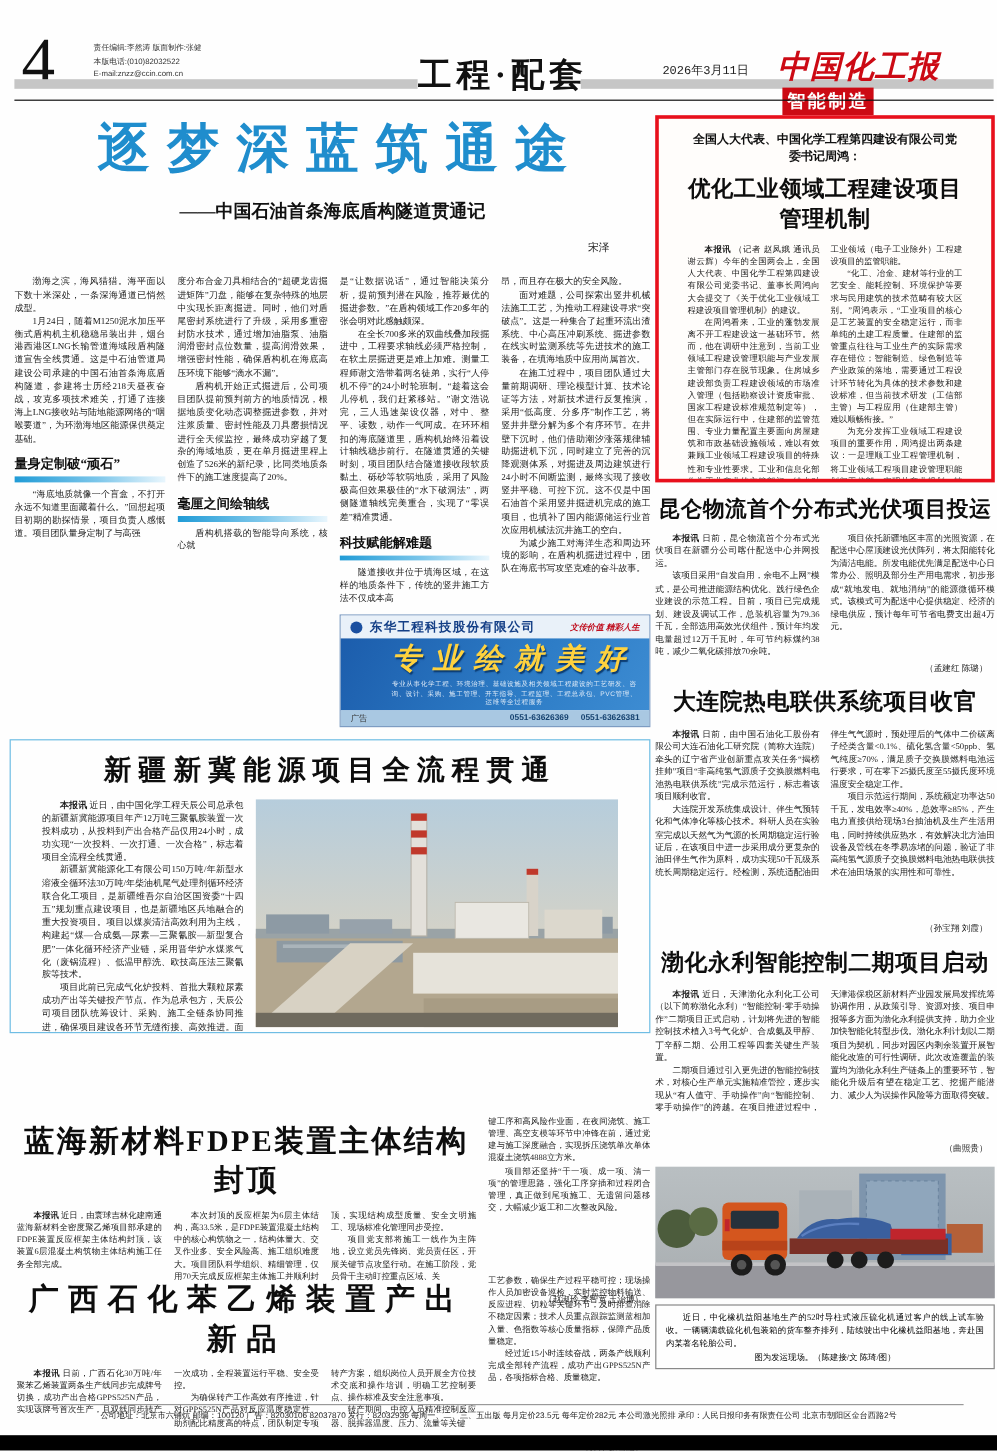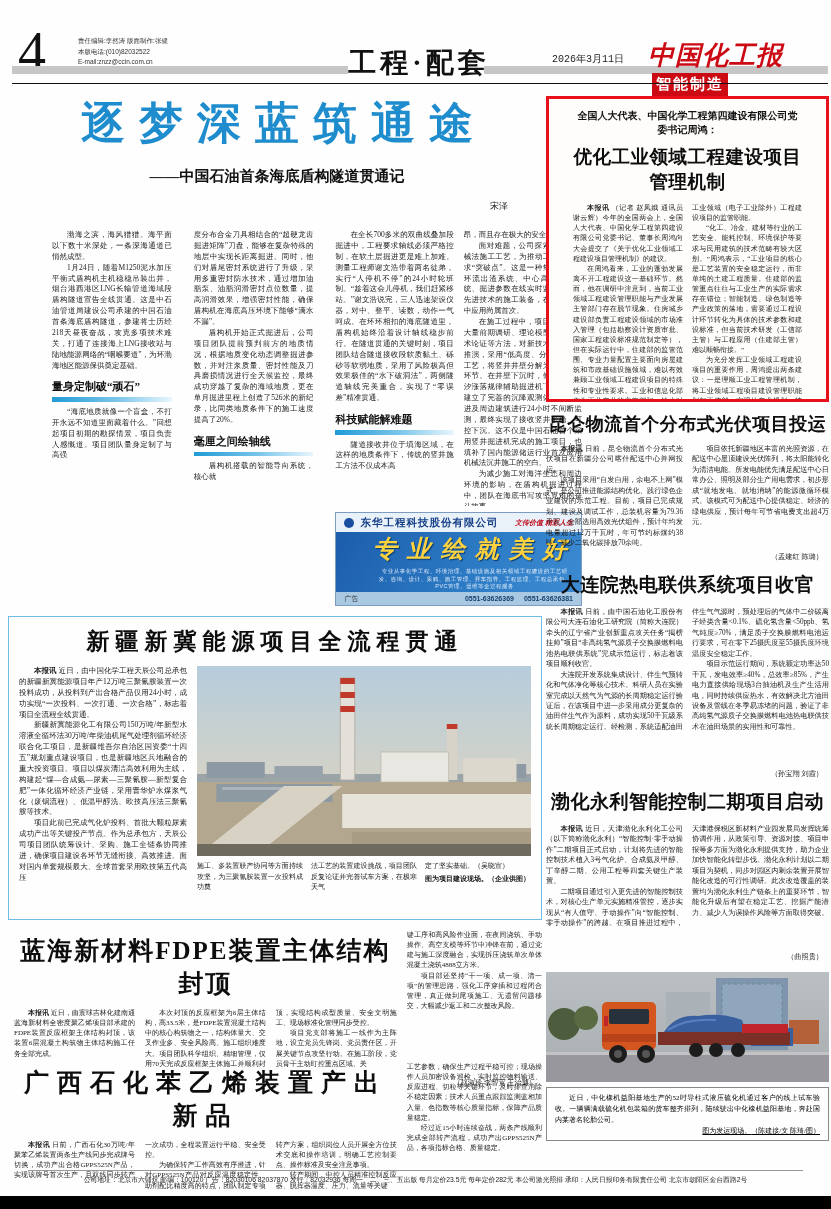--- a/index.html
+++ b/index.html
@@ -25,41 +25,41 @@
   .body-text p.flush { text-indent:0; }
   .body-text b { font-weight:900; }
   .byline { text-align:right; font-size:7.2px; color:#1a1a1a; padding-right:6px; }
   .art-head { text-align:center; font-weight:900; color:#0d0d0d; }
 
   
   .lead-head { position:absolute; left:12px; top:94px; width:530px; height:132px; text-align:center; }
   .lead-title { font-size:44px; font-weight:900; letter-spacing:14px; color:#1f8dcd; padding-left:14px; }
   .lead-sub { font-size:15px; font-weight:900; margin-top:14px; color:#111; }
   .lead-byline { text-align:right; font-size:9px; margin-top:14px; padding-right:34px; color:#222; }
-  .lead-cols { position:absolute; left:12px; top:230px; width:530px; height:380px; display:grid; grid-template-columns:1fr 1fr 2.06fr; gap:22px;margin-left:40px; }
+  .lead-cols { position:absolute; left:12px; top:230px; width:530px; height:380px; display:grid; grid-template-columns:1fr 1fr 2.06fr; gap:10px; }
   .lcol { overflow:hidden; font-size:7.5px; }
   .col34 .two { display:grid; grid-template-columns:1fr 1fr; gap:10px; height:276px; overflow:hidden; font-size:7.5px; }
   .subhead { font-size:11px; font-weight:900; margin:8px 0 3px; color:#111; text-align:left; }
   .subhead-bar { height:4.5px; margin-bottom:5px; background:linear-gradient(90deg,#209bd6 0%,#7cc6ea 55%,#e9f6fd 100%); }
 
   
   .ad { height:94px; margin-top:6px; border:1px solid #7d9cc2; display:flex; flex-direction:column; font-family:"Liberation Sans",sans-serif; }
   .ad-top { height:19px; background:#e9f1f9; display:flex; align-items:center; padding:0 8px; gap:6px; }
   .ad-logo { width:10px; height:10px; border-radius:50%; background:#1a4fa0; flex:none; }
   .ad-co { color:#143f86; font-weight:900; font-size:10.5px; letter-spacing:1px; }
   .ad-tag { color:#c01020; font-style:italic; font-weight:700; font-size:7px; margin-left:auto; }
   .ad-mid { flex:1; background:linear-gradient(120deg,#1c5dac,#2d7cc6 60%,#3d8cd2); color:#ffd23e; display:flex; flex-direction:column; align-items:center; justify-content:center;padding-left:32px; }
   .ad-slogan { font-size:24px; font-weight:900; letter-spacing:10px; font-style:italic; text-shadow:1px 1px 1px #0a3a70; }
   .ad-svc { color:#dce9f7; font-size:5.5px; letter-spacing:.5px; margin-top:3px; width:92%; text-align:center; line-height:1.4; }
   .ad-bot { height:13px; background:#a9c8e2; display:flex; align-items:center; padding:0 8px; font-size:7px; color:#14406e; }
   .ad-label { color:#333; margin-right:auto; }
   .ad-phones b { font-weight:700; margin-left:10px; }
 
   
-  .mid-box { position:absolute; left:8px; top:616px; width:534px; height:304px; border:1.4px solid #6fbde4; padding:7px 10px; overflow:hidden; }
+  .mid-box { position:absolute; left:8px; top:616px; width:534px; height:245px; border:1.4px solid #6fbde4; padding:7px 26px; overflow:hidden; }
   .mid-head { font-size:23px; letter-spacing:6px; margin:2px 0 9px; }
   .mid-grid { display:grid; grid-template-columns:168px 1fr; gap:10px; height:246px; }
   .mid-left { overflow:hidden; font-size:7.5px; }
   .mid-photo { width:100%; height:190px; display:block; }
   .mid-under { display:grid; grid-template-columns:1fr 1fr 1fr; gap:8px; margin-top:5px; font-size:7px; height:48px; overflow:hidden; }
   .mid-under p { text-indent:0; text-align:justify; line-height:1.5; }
   .pic-caption { font-weight:900; margin-top:2px; }
 
   
   .bot-art { position:absolute; left:14px; width:528px; display:grid; grid-template-columns:3fr 1.06fr; gap:10px; }
@@ -85,21 +85,21 @@
   .rail-art .art-head { letter-spacing:.5px; }
   .a-kunlun .art-head { font-size:18px; margin:6px 0 8px; }
   .a-kunlun .two-col { height:108px; font-size:7.2px; }
   .a-dalian .art-head { font-size:19px; margin:10px 0 9px; }
   .a-dalian .two-col { height:162px; font-size:7.2px; }
   .a-bohua .art-head { font-size:19px; margin:8px 0 9px; }
   .a-bohua .two-col { height:128px; font-size:7.2px; }
   .truck-photo { width:283px; height:110px; display:block; margin-bottom:5px; }
   .cap-box { border:1px solid #888; padding:5px 8px 4px; font-size:7px; }
   .cap-box p { text-indent:2em; text-align:justify; line-height:1.55; }
-  .cap-last { display:flex; justify-content:flex-end; line-height:1.55;text-decoration:underline; }
+  .cap-last { display:flex; justify-content:center; line-height:1.55; }
 
   
   .foot-rule { position:absolute; left:28px; right:28px; top:1170px; border-top:1px solid #999; }
   .foot-text { position:absolute; left:0; right:0; top:1175px; text-align:center; font-size:6.8px; color:#222; font-family:"Liberation Sans",sans-serif; }
   .bottom-bar { position:absolute; left:0; right:0; top:1196px; height:13px; background:#000; }
 </style>
 </head>
 <body>
 
 <div class="page">
@@ -145,20 +145,21 @@
       <div class="subhead">毫厘之间绘轴线</div>
       <div class="subhead-bar"></div>
       <div>
           <p>盾构机搭载的智能导向系统，核心就</p>
         </div>
     </div>
     <div class="col34">
       <div class="two body-text">
         <div class="lcol">
           <div>
+              <p class="flush">是“让数据说话”，通过智能决策分析，提前预判潜在风险，推荐最优的掘进参数。”在盾构领域工作20多年的张会明对此感触颇深。</p>
               <p>在全长700多米的双曲线叠加段掘进中，工程要求轴线必须严格控制，在软土层掘进更是难上加难。测量工程师谢文浩带着两名徒弟，实行“人停机不停”的24小时轮班制。“趁着这会儿停机，我们赶紧移站。”谢文浩说完，三人迅速架设仪器，对中、整平、读数，动作一气呵成。在环环相扣的海底隧道里，盾构机始终沿着设计轴线稳步前行。在隧道贯通的关键时刻，项目团队结合隧道接收段软质黏土、砾砂等软弱地质，采用了风险极高但效果极佳的“水下破洞法”，两侧隧道轴线完美重合，实现了“零误差”精准贯通。</p>
             </div>
           <div class="subhead">科技赋能解难题</div>
           <div class="subhead-bar"></div>
           <div>
               <p>隧道接收井位于填海区域，在这样的地质条件下，传统的竖井施工方法不仅成本高</p>
             </div>
         </div>
         <div class="lcol">
           <div>
@@ -242,21 +243,21 @@
     <div class="bot-left">
       <div class="art-head">蓝海新材料FDPE装置主体结构封顶</div>
       <div class="bot-body body-text">
           <p><b>本报讯</b> 近日，由寰球吉林化建南通蓝海新材料全密度聚乙烯项目部承建的FDPE装置反应框架主体结构封顶，该装置6层混凝土构筑物主体结构施工任务全部完成。</p>
           <p>本次封顶的反应框架为6层主体结构，高33.5米，是FDPE装置混凝土结构中的核心构筑物之一，结构体量大、交叉作业多、安全风险高、施工组织难度大。项目团队科学组织、精细管理，仅用70天完成反应框架主体施工并顺利封顶，实现结构成型质量、安全文明施工、现场标准化管理同步受控。</p>
           <p>项目党支部将施工一线作为主阵地，设立党员先锋岗、党员责任区，开展关键节点攻坚行动。在施工阶段，党员骨干主动盯控重点区域、关</p>
         </div>
     </div>
     <div class="cont-col">
       <div class="body-text">
-          <p class="flush">键工序和高风险作业面，在夜间浇筑、手动操作、高空支模等环节中冲锋在前，通过党建与施工深度融合，实现拆压浇筑单次单体混凝土浇筑4888立方米。</p>
+          <p class="flush">键工序和高风险作业面，在夜间浇筑、施工管理、高空支模等环节中冲锋在前，通过党建与施工深度融合，实现拆压浇筑单次单体混凝土浇筑4888立方米。</p>
           <p>项目部还坚持“干一项、成一项、清一项”的管理思路，强化工序穿插和过程闭合管理，真正做到尾项施工、无遗留问题移交，大幅减少返工和二次整改风险。</p>
         </div>
       <div class="byline">（赵淑玲 李智宽 王治博）</div>
     </div>
   </div>
 
   <div class="bot-art bot2">
     <div class="bot-left">
       <div class="art-head">广西石化苯乙烯装置产出新品</div>
       <div class="bot-body body-text">

